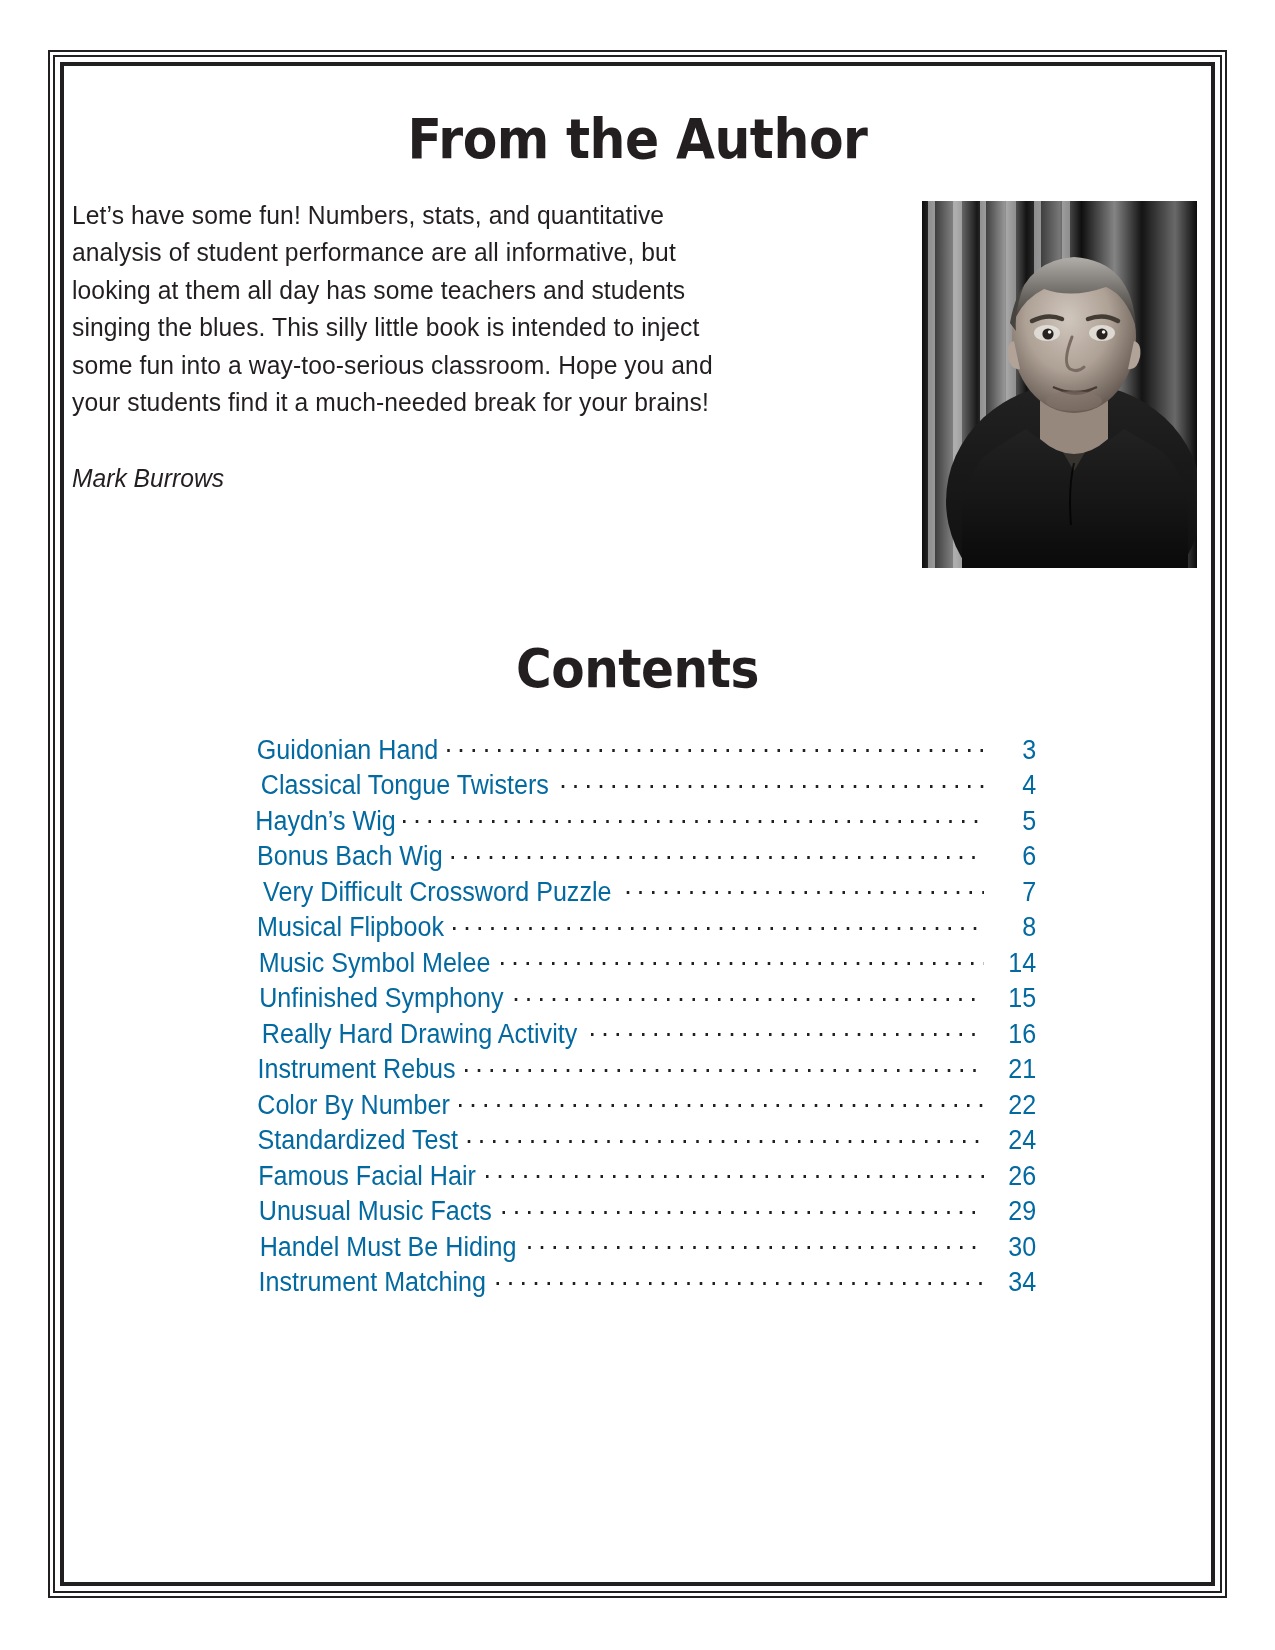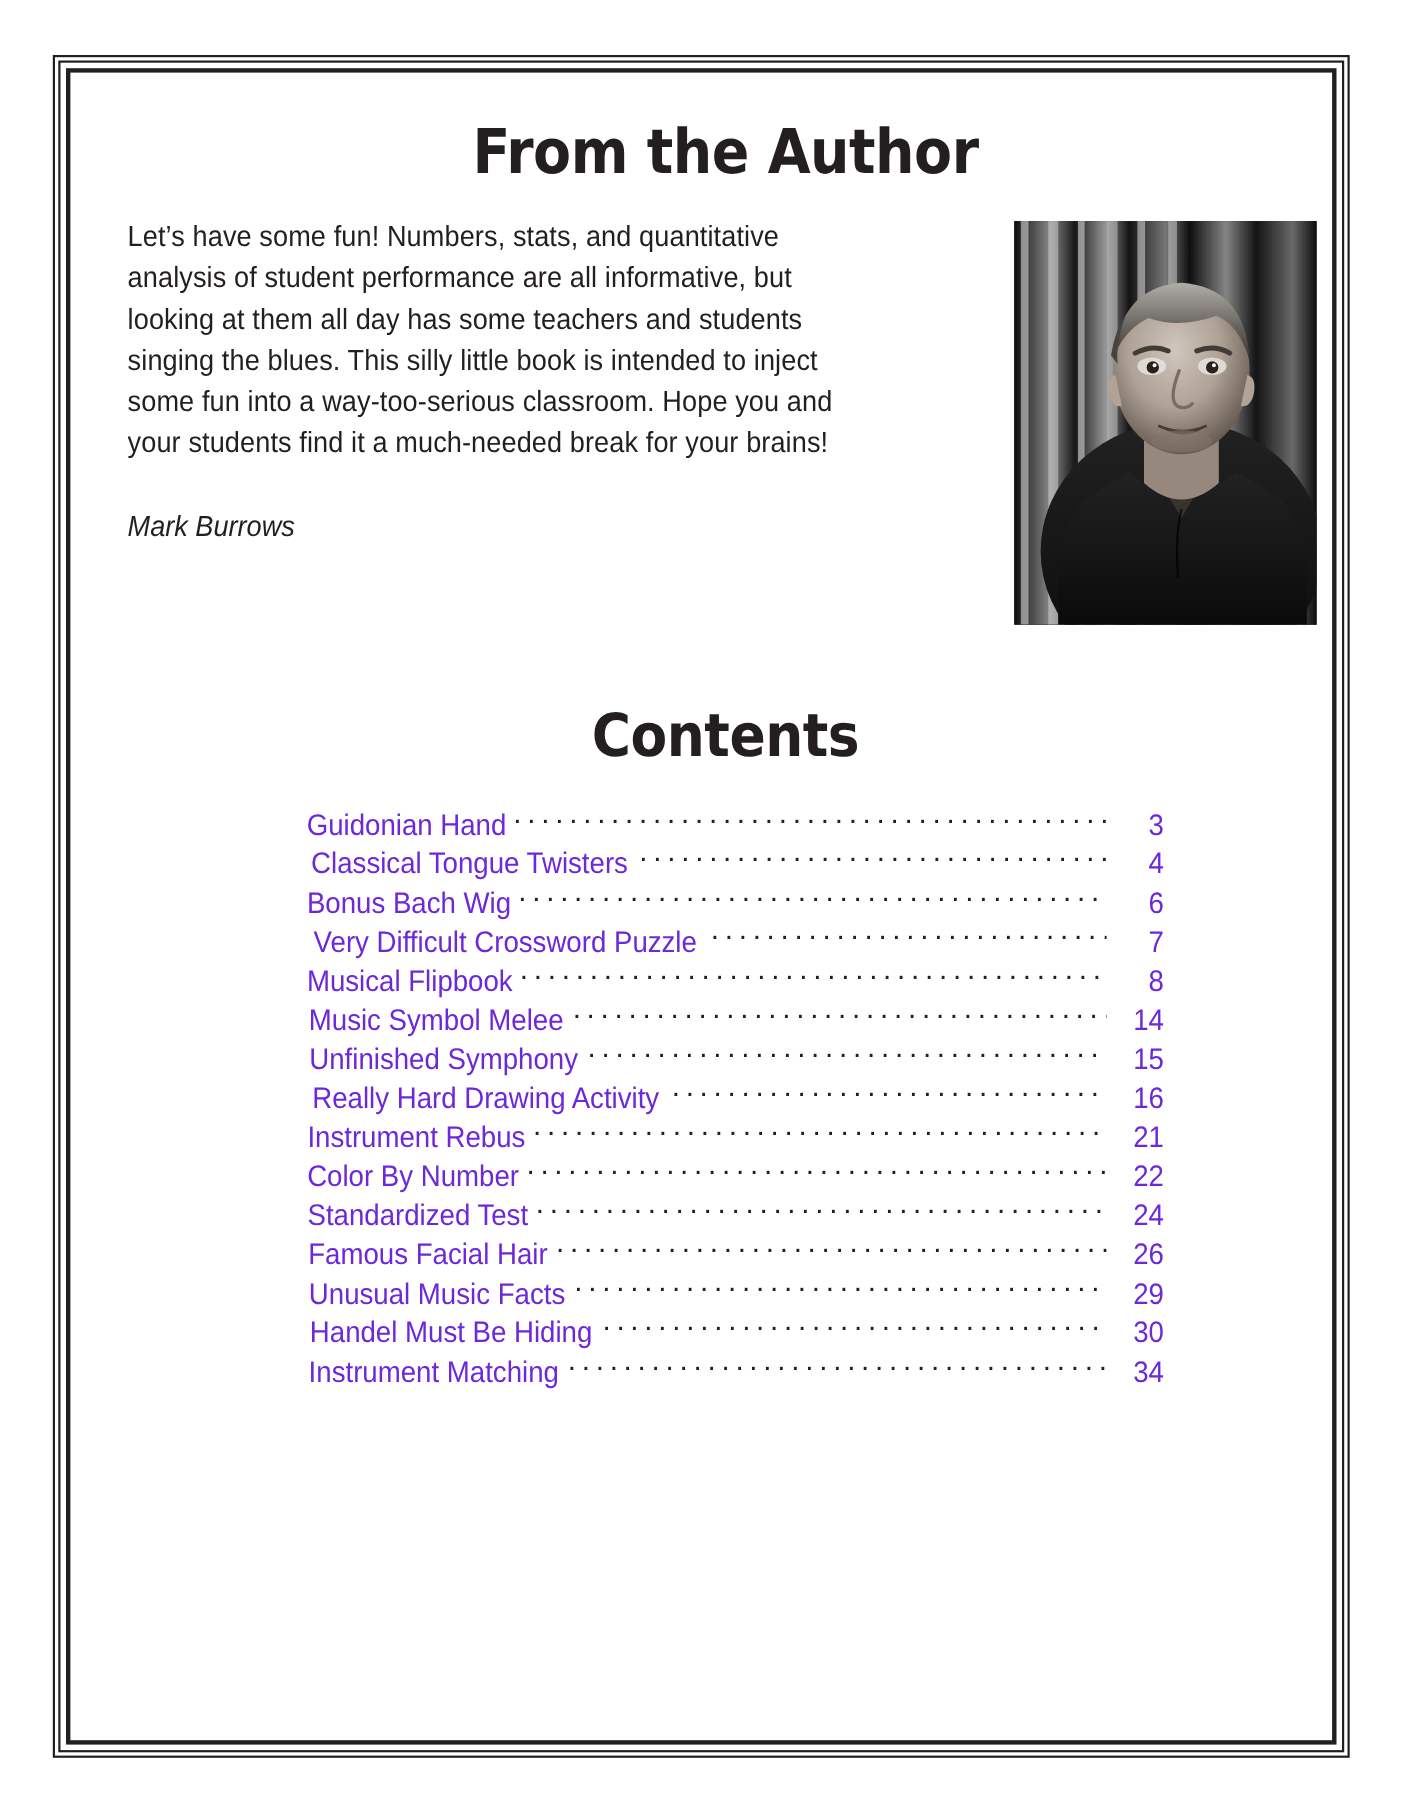--- a/index.html
+++ b/index.html
@@ -43,21 +43,20 @@
     right: 60px; bottom: 64px;
     border: 4px solid #221f20;
     box-sizing: border-box;
   }
 
   .content {
     position: absolute;
     left: 72px;  top: 76px;
     right: 72px; bottom: 78px;
     overflow: hidden;
-    margin-left: 44px;
   }
 
   
   .display-heading {
     font-family: "DejaVu Sans", sans-serif;
     font-weight: 700;
     text-align: center;
     letter-spacing: -0.5px;
     color: #231f20;
     transform: scaleX(0.90);
@@ -114,24 +113,24 @@
 
   
   .toc {
     margin: 34px auto 0 auto;
     width: 800px;
     padding-left: 12px;
     box-sizing: border-box;
   }
   .toc-row {
     display: flex;
-    align-items: flex-start;
+    align-items: center;
     font-size: 27px;
     line-height: 35.5px;
-    color: #6d28d9;
+    color: #0369a1;
     white-space: nowrap;
   }
   .toc-title {
     font-family: "Liberation Sans", sans-serif;
     transform: scaleX(0.93);
     transform-origin: left baseline;
     flex: 0 0 auto;
   }
   .toc-leader {
     flex: 1 1 auto;
@@ -262,20 +261,25 @@
           <span class="toc-title">Guidonian Hand</span>
           <span class="toc-leader"></span>
           <span class="toc-page">3</span>
         </div>
         <div class="toc-row">
           <span class="toc-title">Classical Tongue Twisters</span>
           <span class="toc-leader"></span>
           <span class="toc-page">4</span>
         </div>
         <div class="toc-row">
+          <span class="toc-title">Haydn’s Wig</span>
+          <span class="toc-leader"></span>
+          <span class="toc-page">5</span>
+        </div>
+        <div class="toc-row">
           <span class="toc-title">Bonus Bach Wig</span>
           <span class="toc-leader"></span>
           <span class="toc-page">6</span>
         </div>
         <div class="toc-row">
           <span class="toc-title">Very Difficult Crossword Puzzle</span>
           <span class="toc-leader"></span>
           <span class="toc-page">7</span>
         </div>
         <div class="toc-row">

